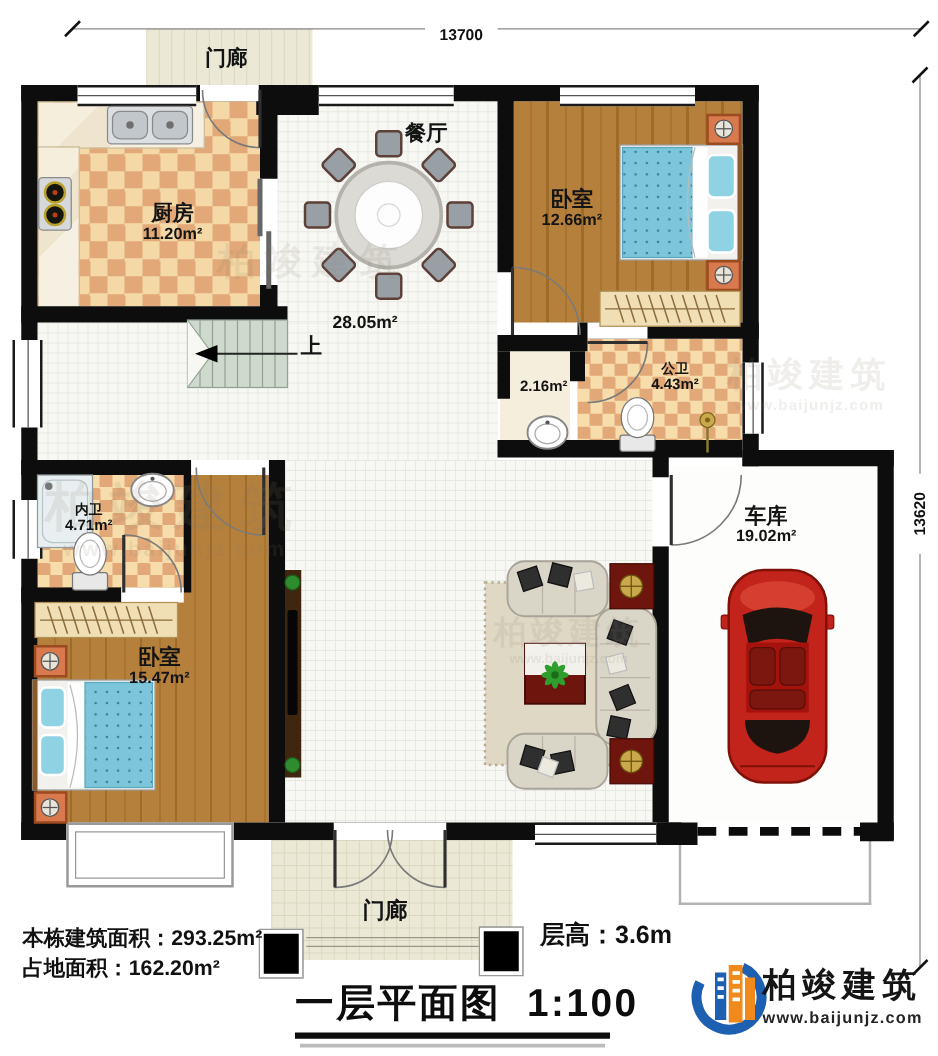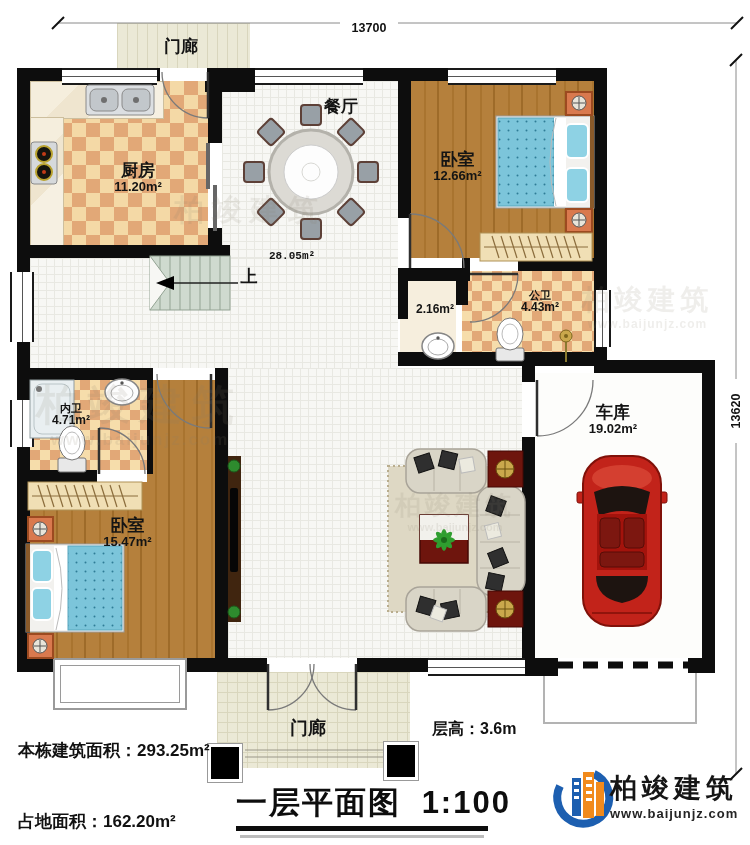--- a/index.html
+++ b/index.html
@@ -419,21 +419,21 @@
   </div>
 
   <div class="lbl" style="left:146px;top:37px;width:70px;font-size:17px;">门廊</div>
 
   <div class="lbl" style="left:92px;top:161px;width:92px;">
     <div class="room-name">厨房</div>
     <div class="room-area">11.20m²</div>
   </div>
 
   <div class="lbl room-name" style="left:310px;top:97px;width:62px;">餐厅</div>
-  <div class="lbl" style="left:256px;top:250px;width:72px;font-size:11px;font-family:Liberation Mono, monospace;">28.05m²</div>
+  <div class="lbl" style="left:256px;top:250px;width:72px;font-size:14px;">28.05m²</div>
 
   <div class="lbl" style="left:410px;top:150px;width:95px;">
     <div class="room-name">卧室</div>
     <div class="room-area">12.66m²</div>
   </div>
 
   <div class="lbl small-area" style="left:403px;top:303px;width:64px;">2.16m²</div>
 
   <div class="lbl" style="left:508px;top:289px;width:64px;">
     <div class="small-name">公卫</div>
@@ -459,25 +459,25 @@
   <div class="lbl" style="left:272px;top:718px;width:72px;font-size:18px;">门廊</div>
 
   <div class="lbl" style="left:236px;top:267px;width:26px;font-size:17px;">上</div>
 
   <div class="dim" style="left:340px;top:21px;width:58px;">13700</div>
   <div class="dim" style="left:704px;top:404px;width:64px;transform:rotate(-90deg);">13620</div>
 
   <div class="stats-line" style="top:739px;">
     <span>本栋建筑面积：</span><span>293.25m²</span>
   </div>
-  <div class="stats-line" style="top:810px;text-align:right;">
+  <div class="stats-line" style="top:763px;text-align:right;">
     <span>占地面积：</span><span>162.20m²</span>
   </div>
 
-  <div class="stats-line" style="left:432px;top:719px;font-size:16px;text-align:right;">
+  <div class="stats-line" style="left:432px;top:734px;font-size:20px;text-align:right;">
     <span>层高：</span><span>3.6m</span>
   </div>
 
   <div id="title-row">
     <span>一层平面图</span>
     <span style="margin-left:10px;">1:100</span>
   </div>
   <div class="abs" style="left:236px;top:826px;width:252px;height:5px;background:#0d0d0d;"></div>
   <div class="abs" style="left:240px;top:835px;width:244px;height:3px;background:#bcbcbc;"></div>
 

